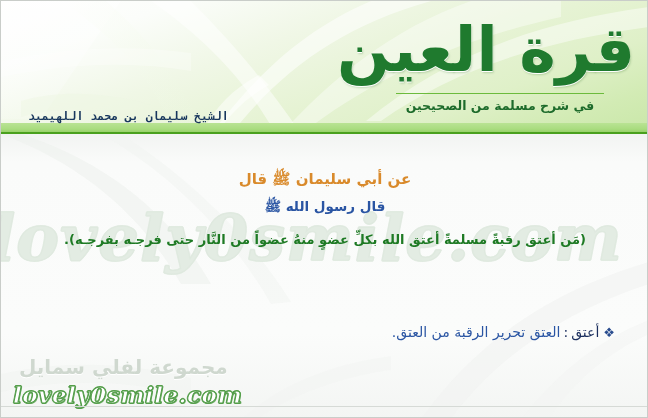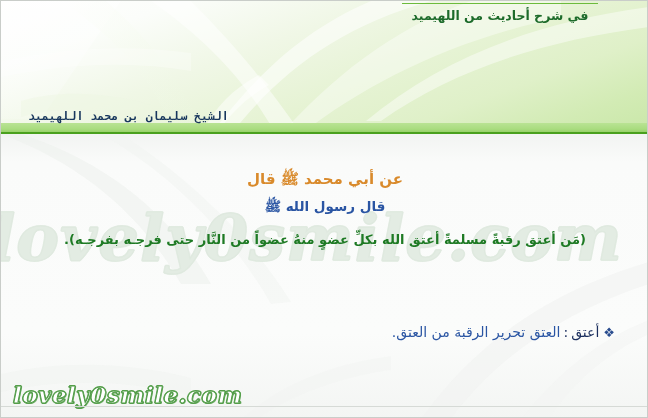--- a/index.html
+++ b/index.html
@@ -296,22 +296,23 @@
       <path d="M150,0 C215,45 250,90 275,133 L300,133 C265,80 225,35 190,0 Z" fill="#ffffff" opacity="0.5"></path>
       <path d="M230,133 C280,70 340,25 430,0 L370,0 C300,30 255,75 210,133 Z" fill="#ffffff" opacity="0.55"></path>
       <path d="M300,133 C370,80 450,40 560,16 L560,0 L470,0 C390,28 330,78 280,133 Z" fill="#ffffff" opacity="0.4"></path>
       <path d="M380,120 C450,70 540,40 648,26 L648,6 C530,22 440,58 365,120 Z" fill="#ffffff" opacity="0.45"></path>
       <path d="M0,60 C70,46 130,44 190,52 L190,70 C130,60 70,62 0,76 Z" fill="#ffffff" opacity="0.3"></path>
       <path d="M20,100 C60,88 110,92 150,104 L150,120 C110,108 60,104 20,116 Z" fill="#eef7e2" opacity="0.45"></path>
       <path d="M200,133 C215,104 235,86 258,74 L268,84 C246,96 228,114 216,133 Z" fill="#ffffff" opacity="0.5"></path>
     </svg>
 
     <div class="logo-block">
+      <div class="logo-title">قرة العين</div>
       <div class="logo-sub-wrap">
-        <div class="logo-sub">في شرح أحاديث من اللهيميد</div>
+        <div class="logo-sub">في شرح مسلمة من الصحيحين</div>
       </div>
     </div>
 
     <div class="author">
       <div class="author-inner">الشيخ سليمان بن محمد اللهيميد</div>
     </div>
 
     <div class="header-bottom-band"></div>
     <div class="header-rule"></div>
   </div>
@@ -324,31 +325,32 @@
       <path d="M420,285 C470,215 540,160 648,128 L648,150 C555,180 490,230 450,285 Z" fill="#f0f2f0" opacity="0.75"></path>
       <path d="M520,285 C560,235 600,205 648,186 L648,200 C608,218 575,245 548,285 Z" fill="#f2f4f2" opacity="0.7"></path>
       <path d="M0,240 C60,226 130,228 190,244 L190,262 C130,246 60,244 0,258 Z" fill="#eff2ef" opacity="0.65"></path>
       <path d="M240,285 C280,250 330,230 390,222 L390,236 C335,244 290,262 256,285 Z" fill="#f1f3f1" opacity="0.6"></path>
     </svg>
 
     <div class="watermark-big">lovely0smile.com</div>
 
     <div class="content">
 
-      <div class="line-narrator">عن أبي محمد ﷺ قال</div>
+      <div class="line-narrator">عن أبي سليمان ﷺ قال</div>
 
       <div class="line-prophet">قال رسول الله ﷺ</div>
 
       <div class="hadith">(مَن أعتق رقبةً مسلمةً أعتق الله بكلِّ عضوٍ منهُ عضواً من النَّار حتى فرجـه بفرجـه).</div>
 
       <div class="explain-row">
         <span class="bullet-icon">❖</span><span class="explain-term">أعتق</span><span class="explain-sep">:</span><span class="explain-def">العتق تحرير الرقبة من العتق.</span>
       </div>
 
     </div>
   </div>
 
   <div class="footer">
+    <div class="footer-ar">مجموعة لفلي سمايل</div>
     <div class="footer-site">lovely0smile.com</div>
     <div class="footer-rule"></div>
   </div>
 
 </div>
 
 </body></html>

